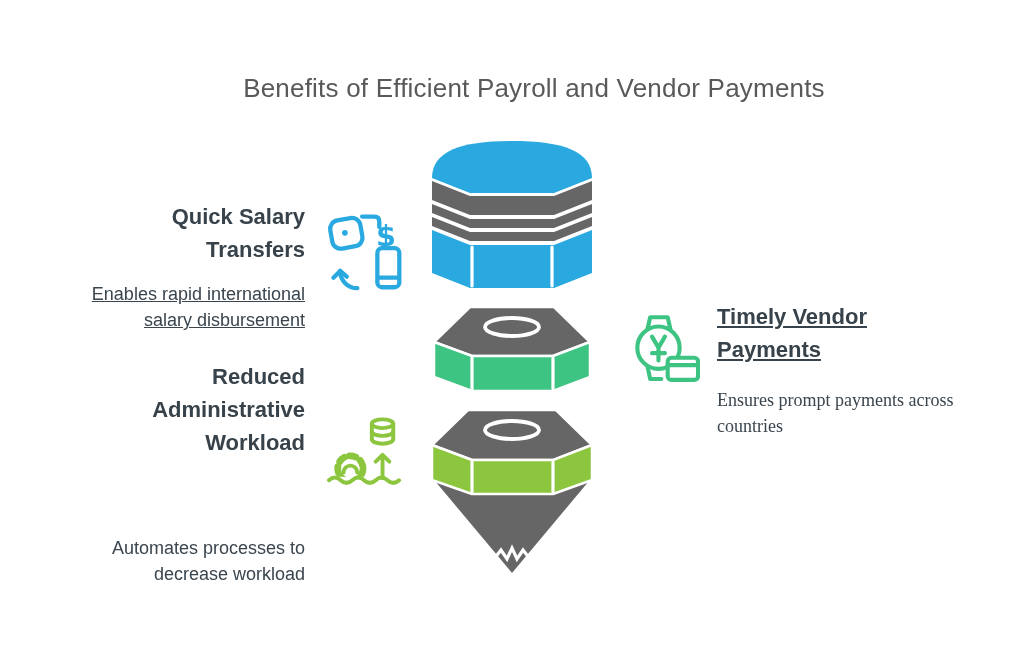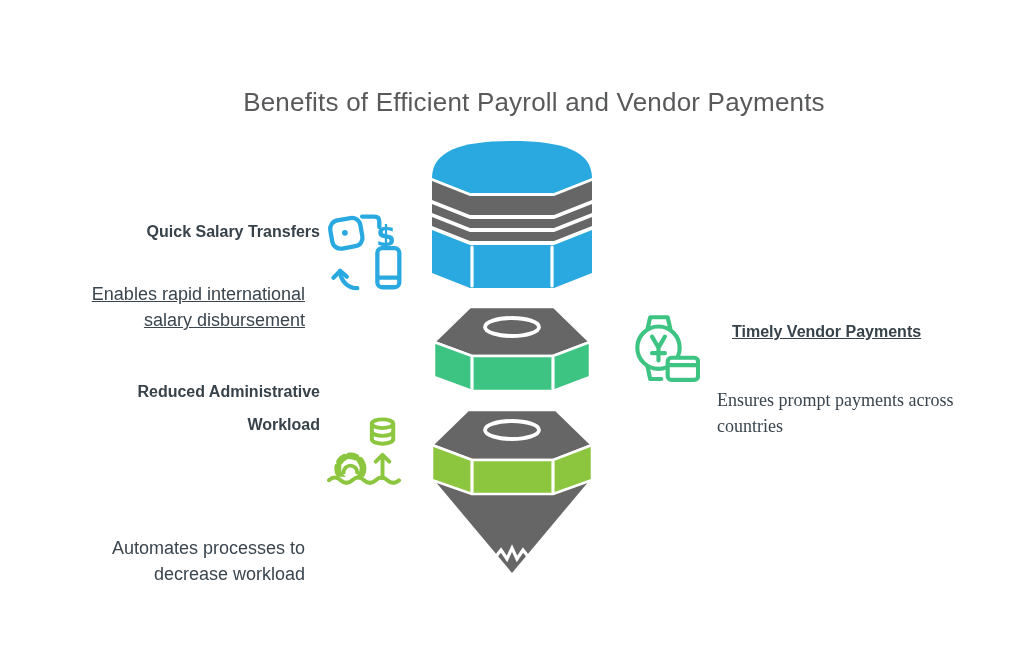--- a/index.html
+++ b/index.html
@@ -2,26 +2,26 @@
 <html style="--c-blue: #29A9E0; --c-emerald: #3EC482; --c-lime: #8CC63F; --c-funnel-gray: #666666; --c-title-text: #58595B; --c-heading-text: #37424A; --c-body-text: #3A454E; --c-background: #FFFFFF;"><head>
 <meta charset="utf-8">
 <style>
   html,body{margin:0;padding:0;background:#fff;}
   .canvas{
     position:relative; width:1024px; height:655px; overflow:hidden;
     background:var(--c-background,#fff);
     font-family:"Liberation Sans", sans-serif;
   }
   .title{
-    position:absolute; left:0; right:0; top:71px; margin:14px;
+    position:absolute; left:0; right:0; top:71px; margin:0;
     text-align:center; font-size:26px; line-height:34px; font-weight:400;
     color:var(--c-title-text,#58595B); letter-spacing:.2px;padding-left:44px;
   }
   .bh{
-    position:absolute; margin:15px; font-size:16px; line-height:33px;
+    position:absolute; margin:0; font-size:22px; line-height:33px;
     font-weight:700; color:var(--c-heading-text,#37424A);
   }
   .bd{
     position:absolute; margin:0; font-size:18px; line-height:26px;
     font-weight:400; color:var(--c-body-text,#3A454E);
   }
   .ta-r{text-align:right}
   .ta-l{text-align:left}
   #b1h{left:105px; top:200px; width:200px;}
   #b1d{left:65px;  top:281px; width:240px;text-decoration:underline;}

